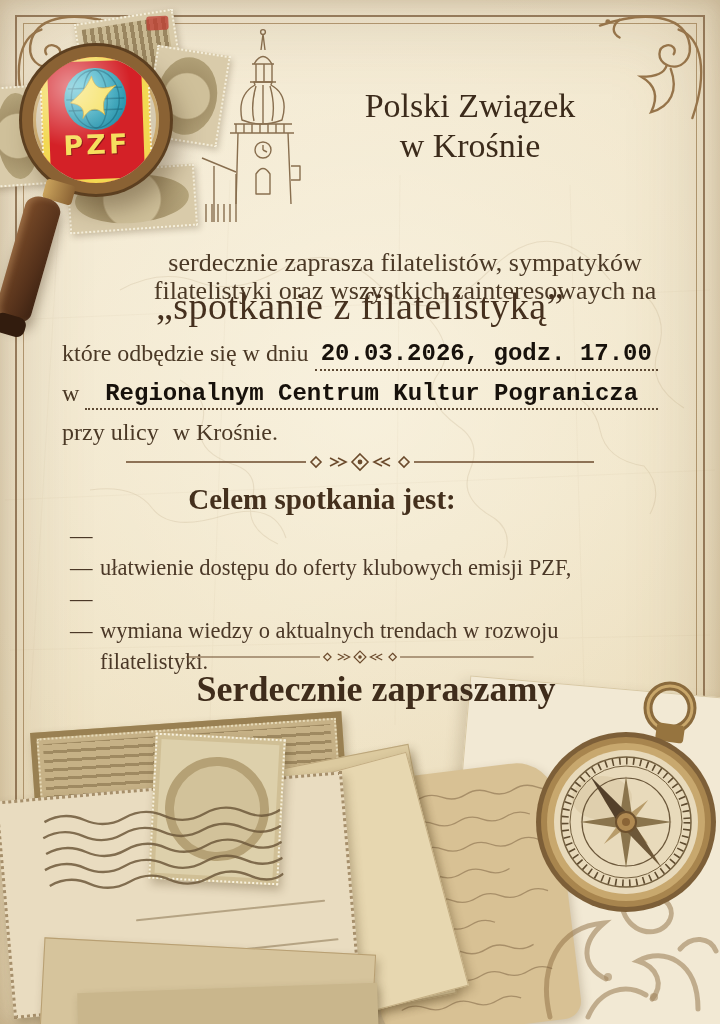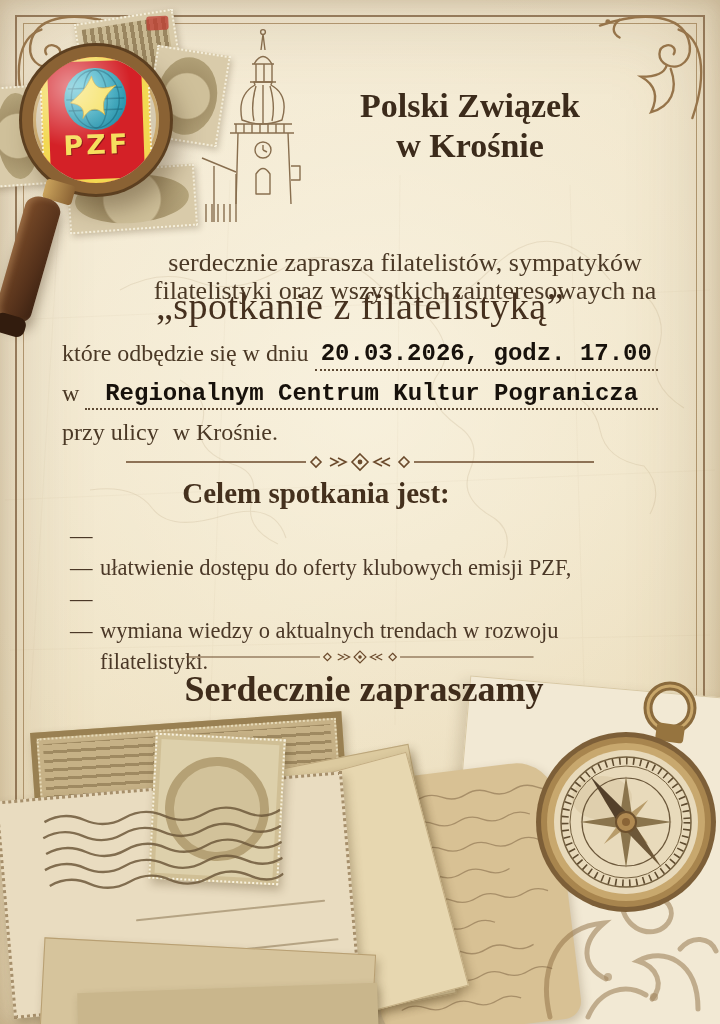--- a/index.html
+++ b/index.html
@@ -17,47 +17,47 @@
   .corner svg{width:100%;height:100%;}
   .c-tl{left:6px;top:4px;}
   .c-tr{right:6px;top:4px;transform:scaleX(-1);}
   .c-bl{left:6px;bottom:4px;transform:scaleY(-1);}
   .c-br{right:6px;bottom:4px;transform:scale(-1,-1);}
 
   .bg-map{position:absolute;left:0;top:170px;width:720px;height:560px;opacity:.5;pointer-events:none;}
 
   
   .org-title{position:absolute;left:240px;top:86px;width:460px;text-align:center;
-    font-size:34px;line-height:40px;font-weight:700;color:#3c2b1b;z-index:5;}
+    font-size:34px;line-height:40px;font-weight:400;color:#3c2b1b;z-index:5;}
   .invite{position:absolute;left:110px;top:223px;width:590px;text-align:center;
     font-size:26px;line-height:28px;color:#4b3926;z-index:5;}
   .event-title{position:absolute;left:0;top:284px;width:720px;text-align:center;
     font-size:38px;font-weight:400;color:#45301e;letter-spacing:.5px;z-index:5;margin:0;}
 
   
   .details{position:absolute;left:62px;right:62px;top:340px;z-index:5;}
   .d-row{display:flex;align-items:flex-start;margin-bottom:9px;}
   .d-label{font-size:24px;color:#4b3926;white-space:nowrap;padding:0 6px 2px 0;}
   .d-suffix{font-size:24px;color:#4b3926;white-space:nowrap;padding:0 0 2px 8px;}
   .d-fill{flex:1;text-align:center;font-family:"Liberation Mono", monospace;font-weight:700;
     font-size:24px;color:#17110b;border-bottom:2px dotted #5e4a35;padding-bottom:1px;line-height:1.15;}
   .d-fill.small{font-size:19px;padding-bottom:4px;}
 
   .divider{position:absolute;height:20px;color:#6b4a2c;z-index:5;}
   .divider svg{width:100%;height:100%;}
   .div-1{left:115px;top:452px;width:490px;}
   .div-2{left:182px;top:647px;width:356px;}
 
   .goals-heading{position:absolute;left:0;top:476px;width:630px;text-align:center;
-    font-size:29px;font-weight:700;color:#44301d;z-index:5;margin:1px;}
+    font-size:29px;font-weight:700;color:#44301d;z-index:5;margin:7px;}
   .goals{position:absolute;left:70px;top:520px;width:600px;z-index:5;
     font-size:22.5px;line-height:31.5px;color:#4b3827;}
   .goal-row{display:flex;}
   .goal-dash{width:30px;flex:0 0 30px;}
-  .closing{position:absolute;left:64px;top:668px;width:600px;text-align:center;
+  .closing{position:absolute;left:76px;top:668px;width:600px;text-align:center;
     font-size:36px;font-weight:700;color:#3f2c1b;z-index:5;margin:0;}
 
   
   .stamp{position:absolute;background:#d9cbaa;outline:2px dotted rgba(246,240,222,.95);outline-offset:-2px;
     box-shadow:2px 3px 6px rgba(80,60,30,.25);z-index:3;}
   .stamp .inner{position:absolute;inset:7px;background:#b2a076;}
   .stamp .oval{border-radius:50%;background:radial-gradient(circle,#cfc09a 45%,#a6946c 48%,#b8a87e);}
   .stampA{left:78px;top:16px;width:100px;height:64px;transform:rotate(-9deg);}
   .stampA .inner{background:repeating-linear-gradient(90deg,#9a8660 0 4px,#c9b992 4px 8px);}
   .stampA .redmark{position:absolute;right:6px;top:5px;width:22px;height:14px;background:rgba(190,60,50,.75);border-radius:3px;transform:rotate(6deg);}

